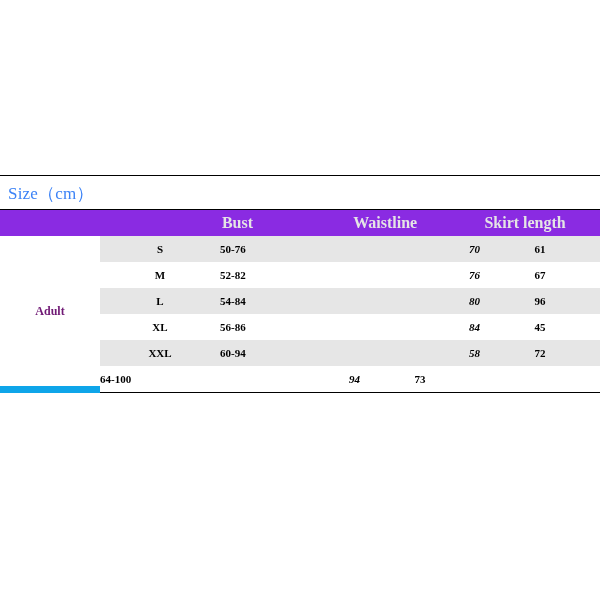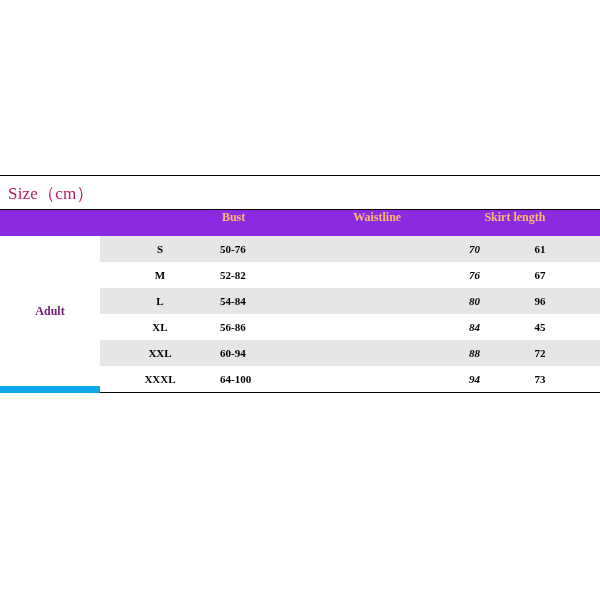--- a/index.html
+++ b/index.html
@@ -17,30 +17,30 @@
     left: 0;
     width: 600px;
   }
   .title-row {
     border-top: 1px solid #000;
     border-bottom: 1px solid #000;
     padding: 6px 8px 4px 8px;
   }
   .title-text {
     font-size: 17px;
-    color: #be185d;
+    color: #3b82f6;
     letter-spacing: 0.2px;
   }
   .header-row {
     display: flex;
     background: #8a2be2;
-    color: #fdba74;
-    font-size: 12px;
+    color: #e5e5e5;
+    font-size: 16px;
     font-weight: bold;
-    align-items: flex-start;
+    align-items: center;
     height: 26px;
   }
   .body {
     display: flex;
   }
   .category-col {
     width: 100px;
     display: flex;
     align-items: center;
     justify-content: center;
@@ -147,26 +147,25 @@
       <div class="data-row">
         <div class="col-size">XL</div>
         <div class="col-bust">56-86</div>
         <div class="col-waist">84</div>
         <div class="col-skirt">45</div>
       </div>
 
       <div class="data-row alt">
         <div class="col-size">XXL</div>
         <div class="col-bust">60-94</div>
-        <div class="col-waist">88</div>
+        <div class="col-waist">58</div>
         <div class="col-skirt">72</div>
       </div>
 
       <div class="data-row last-row">
-        <div class="col-size">XXXL</div>
         <div class="col-bust">64-100</div>
         <div class="col-waist">94</div>
         <div class="col-skirt">73</div>
       </div>
 
     </div>
   </div>
 
 </div>
 

